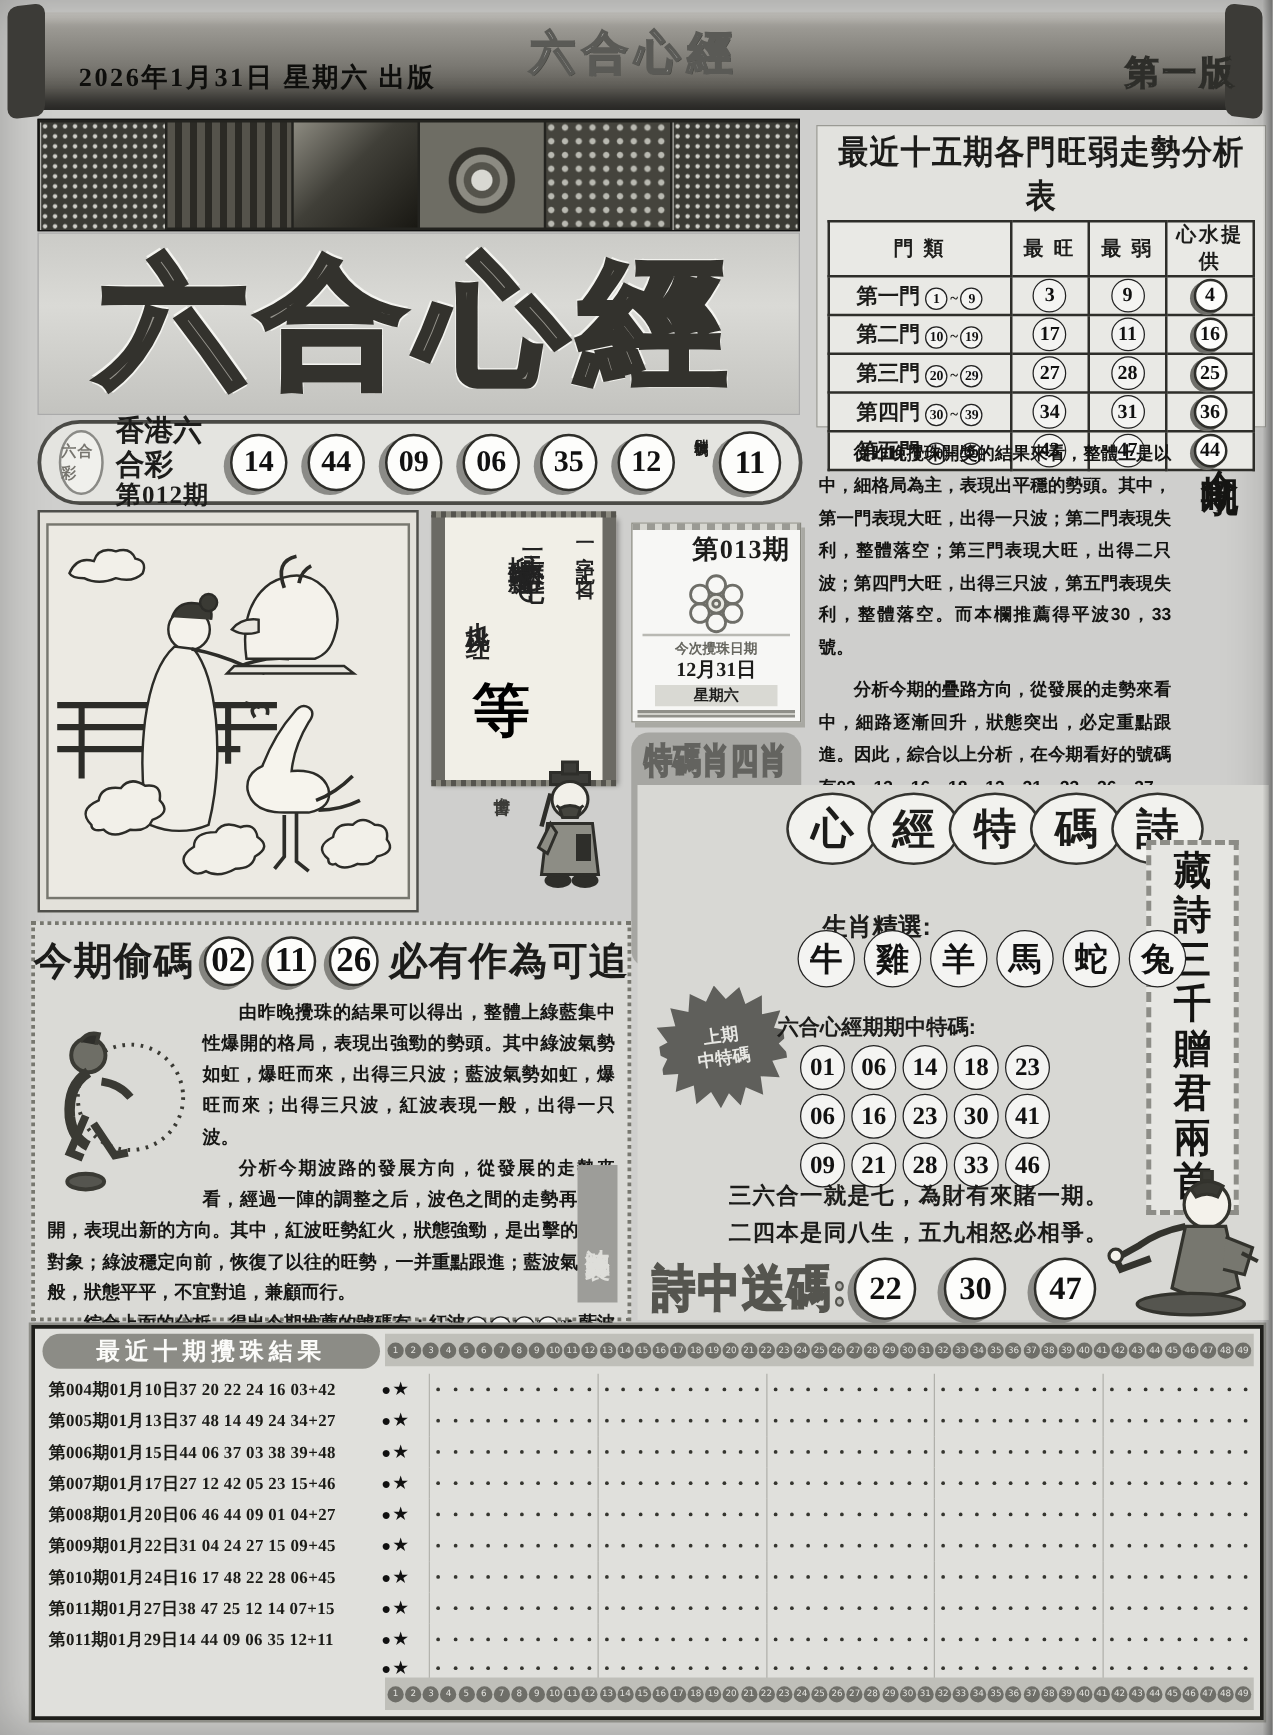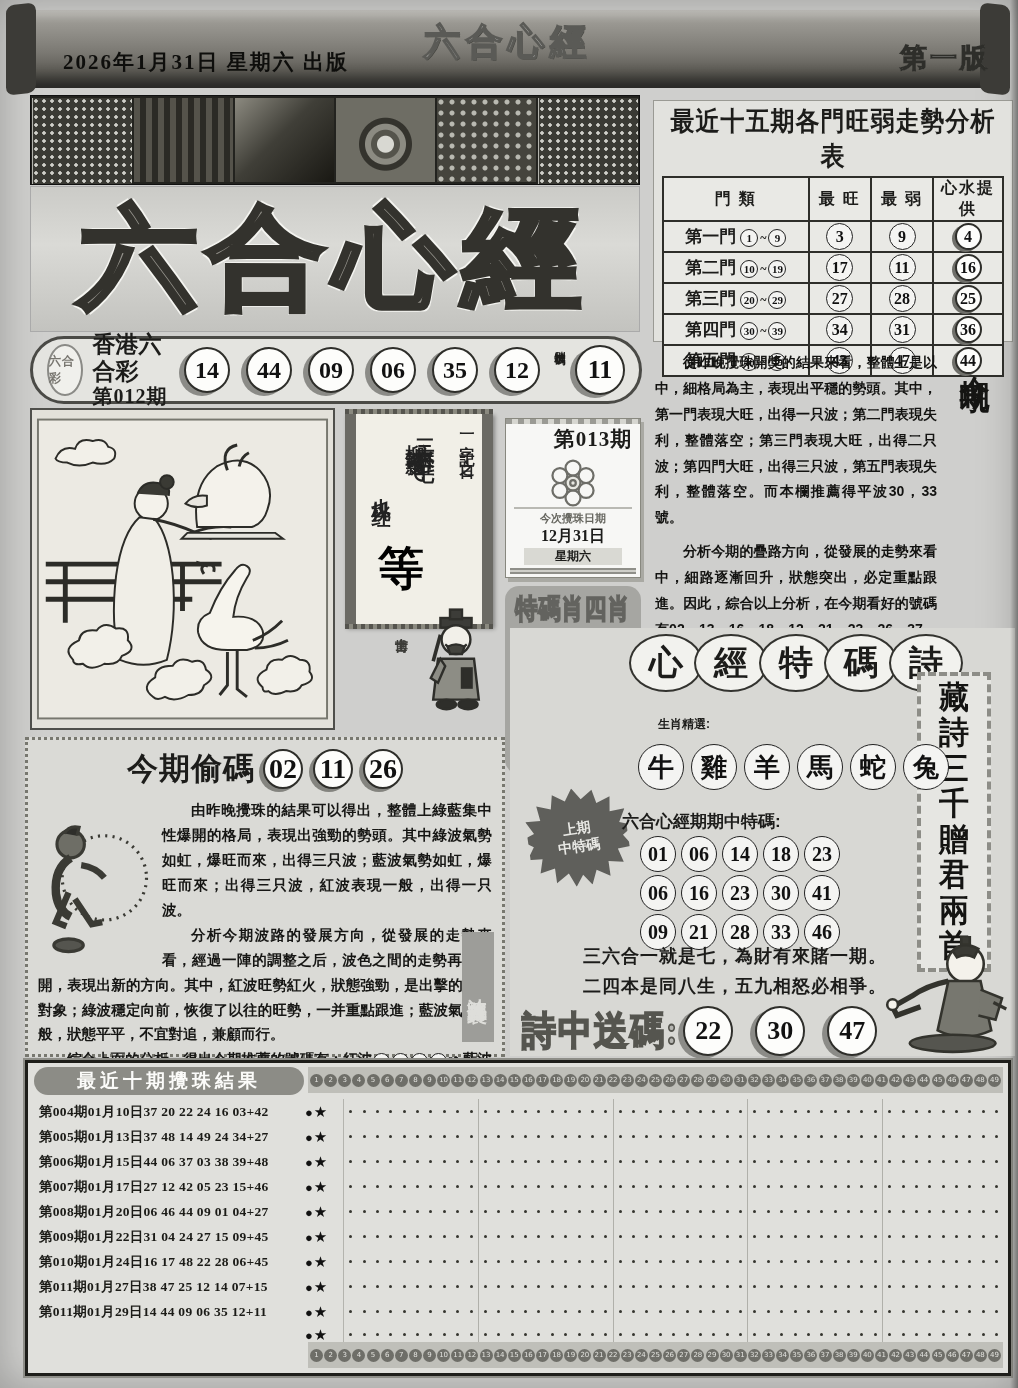--- a/index.html
+++ b/index.html
@@ -134,21 +134,21 @@
   .analysis p { text-indent:2em; margin-bottom:8px;}
   .hou { position:absolute; left:938px; top:352px; width:72px; display:flex; flex-direction:column; align-items:center;}
   .hou-label { font-size:30px; font-weight:bold; writing-mode:vertical-rl; text-orientation:upright; letter-spacing:4px; margin-bottom:10px; color:#151513;}
   .hou-balls { display:flex; flex-direction:column; gap:16px; align-items:center;}
 
   
   .poem { position:absolute; left:510px; top:628px; width:505px; height:428px; background:#d8d8d4;}
   .poem-ovals { position:absolute; left:128px; top:6px; display:flex;}
   .poem-ovals .ov { width:74px; height:58px; border:2.5px solid #33332f; border-radius:50%; background:#f2f2ee;
     display:flex; align-items:center; justify-content:center; font-size:34px; font-weight:bold; margin-left:-9px;}
-  .sx-label { position:absolute; left:148px; top:88px; font-size:12px; font-weight:bold; font-family:"Liberation Sans",sans-serif;}
+  .sx-label { position:absolute; left:148px; top:100px; font-size:20px; font-weight:bold; font-family:"Liberation Sans",sans-serif;}
   .sx-row { position:absolute; left:128px; top:116px; display:flex; gap:7px;}
   .badge { position:absolute; left:18px; top:160px; width:100px; height:100px; background:#5f5f5b; color:#e8e8e4;
     clip-path:polygon(50% 0,58% 12%,70% 4%,73% 18%,87% 13%,85% 28%,100% 27%,93% 40%,107% 45%,95% 53%,103% 65%,88% 66%,92% 80%,77% 77%,77% 92%,64% 84%,58% 98%,50% 87%,42% 98%,36% 84%,23% 92%,23% 77%,8% 80%,12% 66%,-3% 65%,5% 53%,-7% 45%,7% 40%,0 27%,15% 28%,13% 13%,27% 18%,30% 4%,42% 12%);
     display:flex; flex-direction:column; align-items:center; justify-content:center; font-size:14px; font-weight:bold; transform:rotate(-8deg);}
   .sp-label { position:absolute; left:112px; top:182px; font-size:17px; font-weight:bold; font-family:"Liberation Sans",sans-serif;}
   .sp-rows { position:absolute; left:130px; top:208px; display:flex; flex-direction:column; gap:3px;}
   .sp-rows .r { display:flex; gap:5px;}
   .banner { position:absolute; right:24px; top:44px; width:74px; height:300px; border:4px dashed #8d8d87; background:#e6e6e2;
     display:flex; flex-direction:column; align-items:center; justify-content:space-around; padding:4px 0;}
   .banner span { font-size:30px; font-weight:bold; color:#141412; transform:scaleY(1.05); line-height:1;}
@@ -302,20 +302,21 @@
   </div>
 
   <div class="steal">
     <div class="steal-title">
       <span class="t">今期偷碼</span>
       <span id="steal-balls" style="display:flex;gap:10px;">
           <span class="ball md">02</span>
           <span class="ball md">11</span>
           <span class="ball md">26</span>
         </span>
+      <span class="t">必有作為可追</span>
     </div>
     <div class="steal-body">
       <div class="steal-cartoon">
         <svg viewBox="0 0 110 150" fill="none" stroke="#3a3a34" stroke-width="3">
           <circle cx="62" cy="72" r="40" stroke-dasharray="2 5"></circle>
           <circle cx="30" cy="40" r="13" fill="#6e6e66"></circle>
           <path d="M24 30q4-8 14-6l-2 8" fill="#2e2e2a"></path>
           <path d="M30 53q-16 10-14 34q2 16 14 22" stroke-width="8"></path>
           <path d="M40 60q14 2 22 12 M28 86l-12 28l10 4 M34 92l16 24l10-2" stroke-width="6"></path>
           <ellipse cx="28" cy="136" rx="14" ry="6" fill="#55554f"></ellipse>

